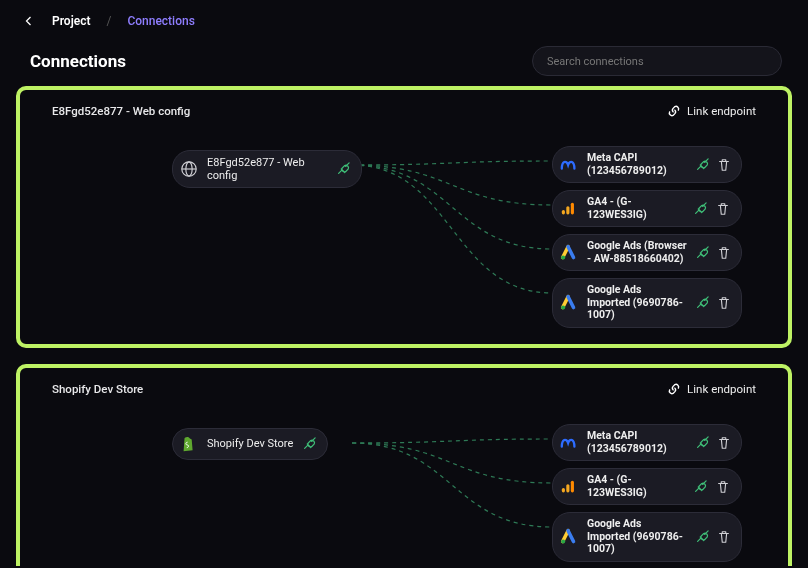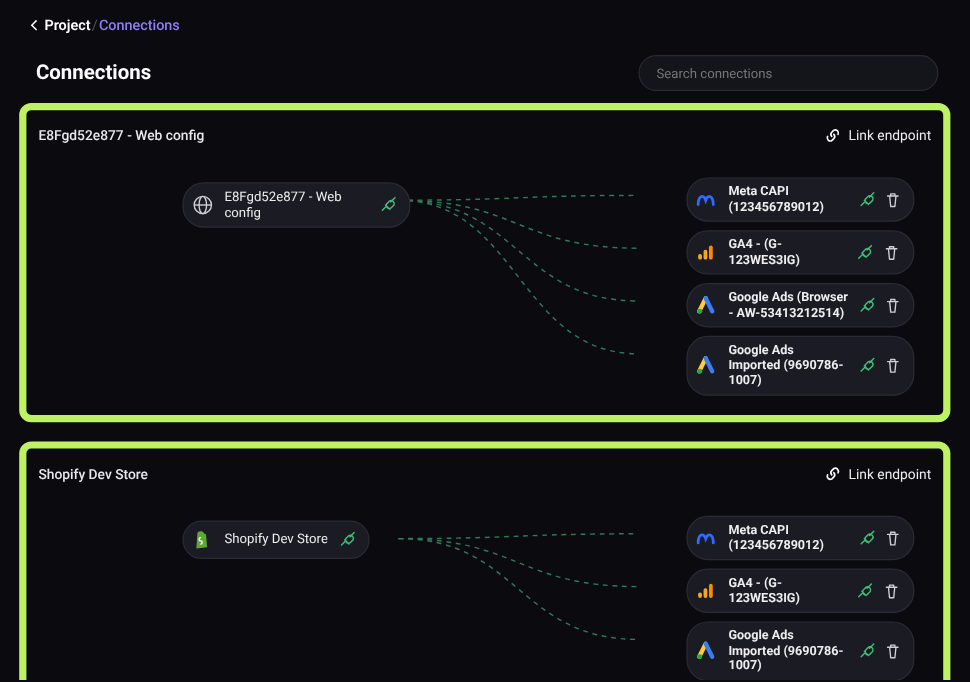--- a/index.html
+++ b/index.html
@@ -1,30 +1,30 @@
 <!DOCTYPE html>
 <html><head>
 <meta charset="utf-8">
 <style>
   * { margin:0; padding:0; box-sizing:border-box; font-family: -apple-system, BlinkMacSystemFont, "Segoe UI", Roboto, Arial, sans-serif; }
   body { background:#0a0a0f; color:#e5e5e8; width:808px; height:568px; overflow:hidden; position:relative; }
 
-  .topbar { display:flex; align-items:center; gap:1px; padding:14px 22px 8px; font-size:12px; }
+  .topbar { display:flex; align-items:center; gap:16px; padding:14px 22px 8px; font-size:12px; }
   .topbar .back { width:14px; height:14px; display:flex; align-items:center; justify-content:center; cursor:pointer;}
   .topbar .project { color:#fff; font-weight:600; }
   .topbar .slash { color:#555;}
   .topbar .crumb { color:#8f7eff; font-weight:500;}
 
   .page { padding:0 12px; height:530px; overflow-y:auto;}
   .heading-row { display:flex; align-items:center; justify-content:space-between; padding:10px 14px 10px 18px; }
   .heading-row h1 { font-size:17px; font-weight:700; color:#fff; }
   .search { width:250px; height:30px; border-radius:16px; border:1px solid #2a2a35; background:#14141b; padding:12px 14px; font-size:11px; color:#aaa; outline:none;}
   .search::placeholder { color:#777; }
 
-  .panel { border:6px solid #bef264; border-radius:10px; margin:0 4px 16px 4px; padding:14px 10px 18px; position:relative; }
+  .panel { border:4px solid #bef264; border-radius:10px; margin:0 4px 16px 4px; padding:14px 32px 18px; position:relative; }
   .panel-head { display:flex; align-items:center; justify-content:space-between; font-size:11.5px; margin-bottom:20px;}
   .panel-head .title { color:#e8e8ea; font-weight:500;}
   .link-endpoint { display:flex; align-items:center; gap:6px; color:#eee; cursor:pointer; font-size:11.5px;}
   .link-endpoint svg { width:14px; height:14px; }
 
   .flow { position:relative; height:var(--flow-h); }
   .svglines { position:absolute; inset:0; width:100%; height:100%; pointer-events:none; }
   .svglines path { stroke:#2e7a56; stroke-width:1.2; stroke-dasharray:4 4; fill:none; }
 
   .node { position:absolute; display:flex; align-items:center; gap:8px; background:#1b1b24; border:1px solid #2c2c38; border-radius:18px; padding:5px 10px 5px 6px; font-size:11px; color:#eee; max-width:220px;}
@@ -133,21 +133,21 @@
                 <use href="#ic-trash"></use>
               </svg>
             </span>
     </div>
     <div class="node dest-node" style="top:96px">
       <span class="brand">
               <svg width="18" height="18" viewBox="0 0 20 20">
                 <use href="#ic-gads"></use>
               </svg>
             </span>
-      <span class="label">Google Ads (Browser - AW-53413212514)</span>
+      <span class="label">Google Ads (Browser - AW-88518660402)</span>
       <span class="plug">
               <svg width="14" height="14" viewBox="0 0 16 16">
                 <use href="#ic-plug"></use>
               </svg>
             </span>
             <span class="trash">
               <svg width="14" height="14" viewBox="0 0 16 16">
                 <use href="#ic-trash"></use>
               </svg>
             </span>

